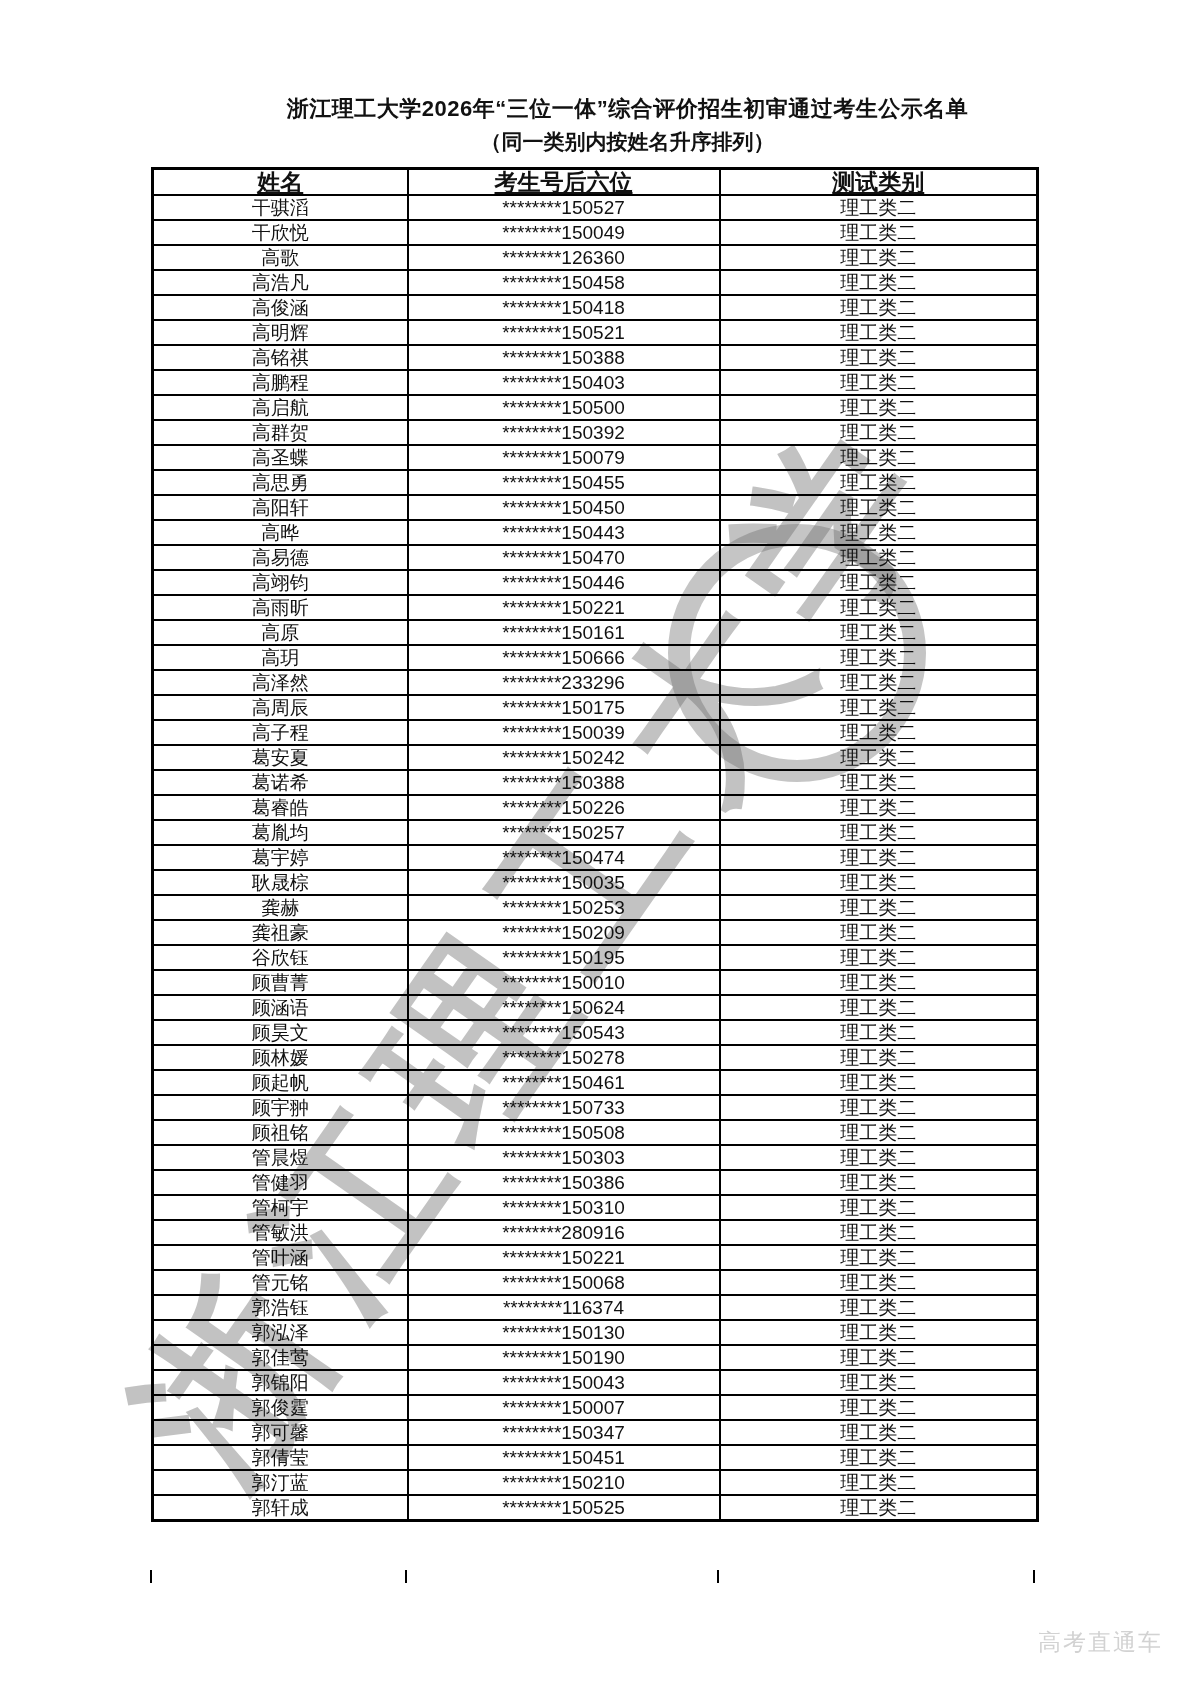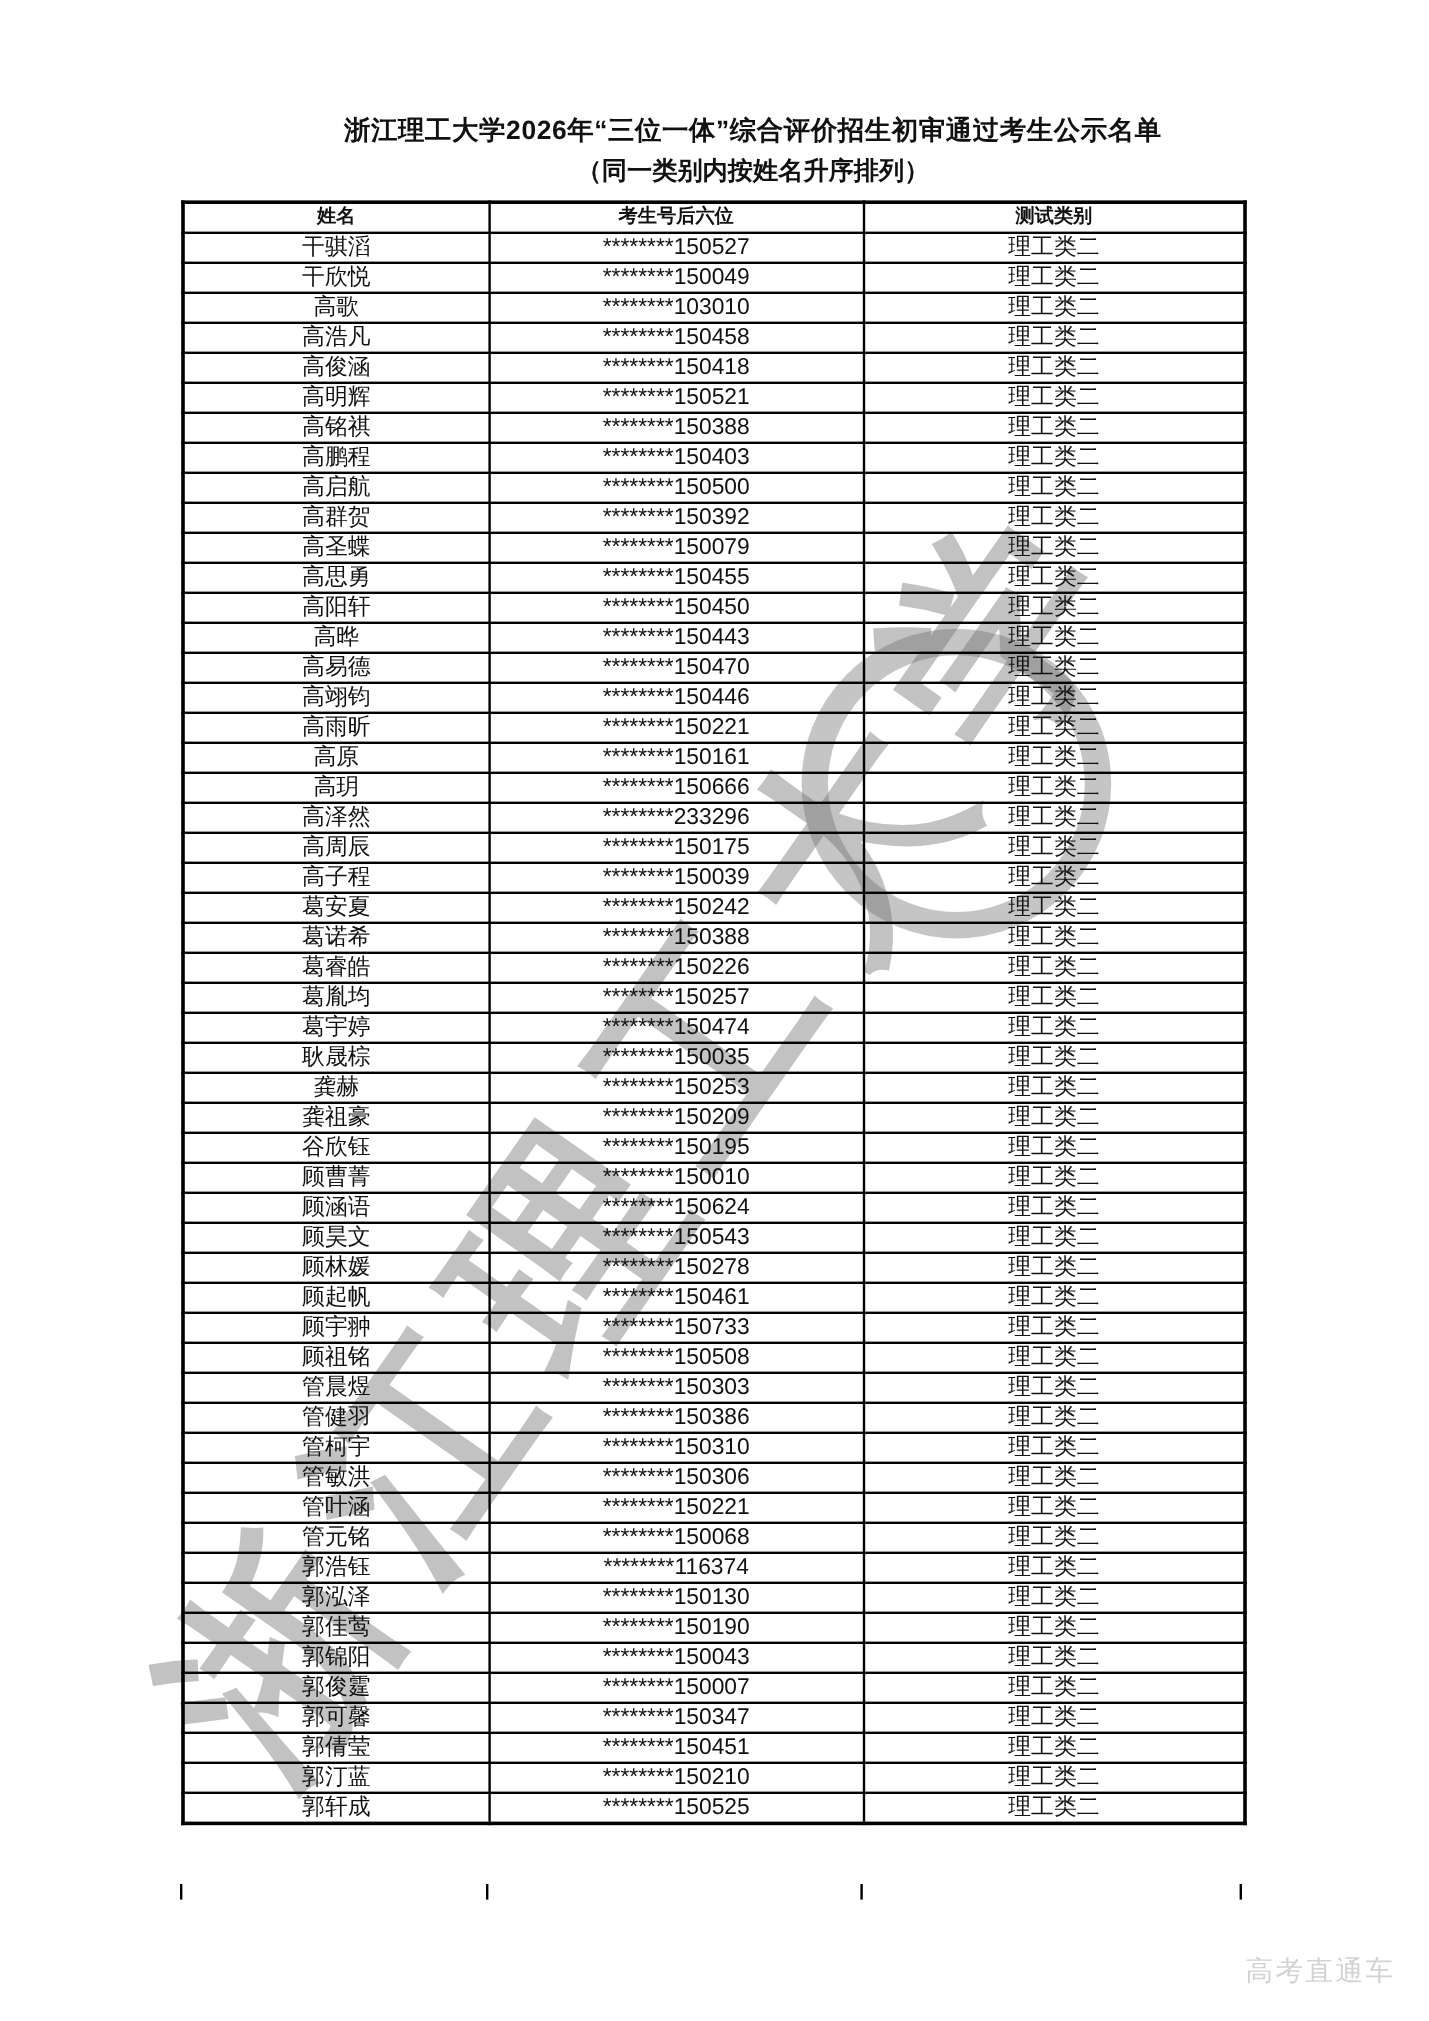--- a/index.html
+++ b/index.html
@@ -74,21 +74,21 @@
     border: 2px solid #000000;
     height: 23px;
     padding: 0;
     text-align: center;
     vertical-align: middle;
     line-height: 1.05;
     white-space: nowrap;
     overflow: hidden;
     background: transparent;
   }
-  .roster th { font-size: 16px; font-weight: bold; }
+  .roster th { font-size: 23px; font-weight: bold; text-decoration: underline; }
   .roster td { font-size: 19px; }
   .col-name     { width: 255px; }
   .col-number   { width: 312px; }
   .col-category { width: 318px; }
 
   
   .stub {
     position: absolute;
     top: 1570px;
     width: 2px;
@@ -140,21 +140,21 @@
         <td>********150527</td>
         <td>理工类二</td>
       </tr>
       <tr>
         <td>干欣悦</td>
         <td>********150049</td>
         <td>理工类二</td>
       </tr>
       <tr>
         <td>高歌</td>
-        <td>********103010</td>
+        <td>********126360</td>
         <td>理工类二</td>
       </tr>
       <tr>
         <td>高浩凡</td>
         <td>********150458</td>
         <td>理工类二</td>
       </tr>
       <tr>
         <td>高俊涵</td>
         <td>********150418</td>
@@ -335,21 +335,21 @@
         <td>********150386</td>
         <td>理工类二</td>
       </tr>
       <tr>
         <td>管柯宇</td>
         <td>********150310</td>
         <td>理工类二</td>
       </tr>
       <tr>
         <td>管敏洪</td>
-        <td>********150306</td>
+        <td>********280916</td>
         <td>理工类二</td>
       </tr>
       <tr>
         <td>管叶涵</td>
         <td>********150221</td>
         <td>理工类二</td>
       </tr>
       <tr>
         <td>管元铭</td>
         <td>********150068</td>

